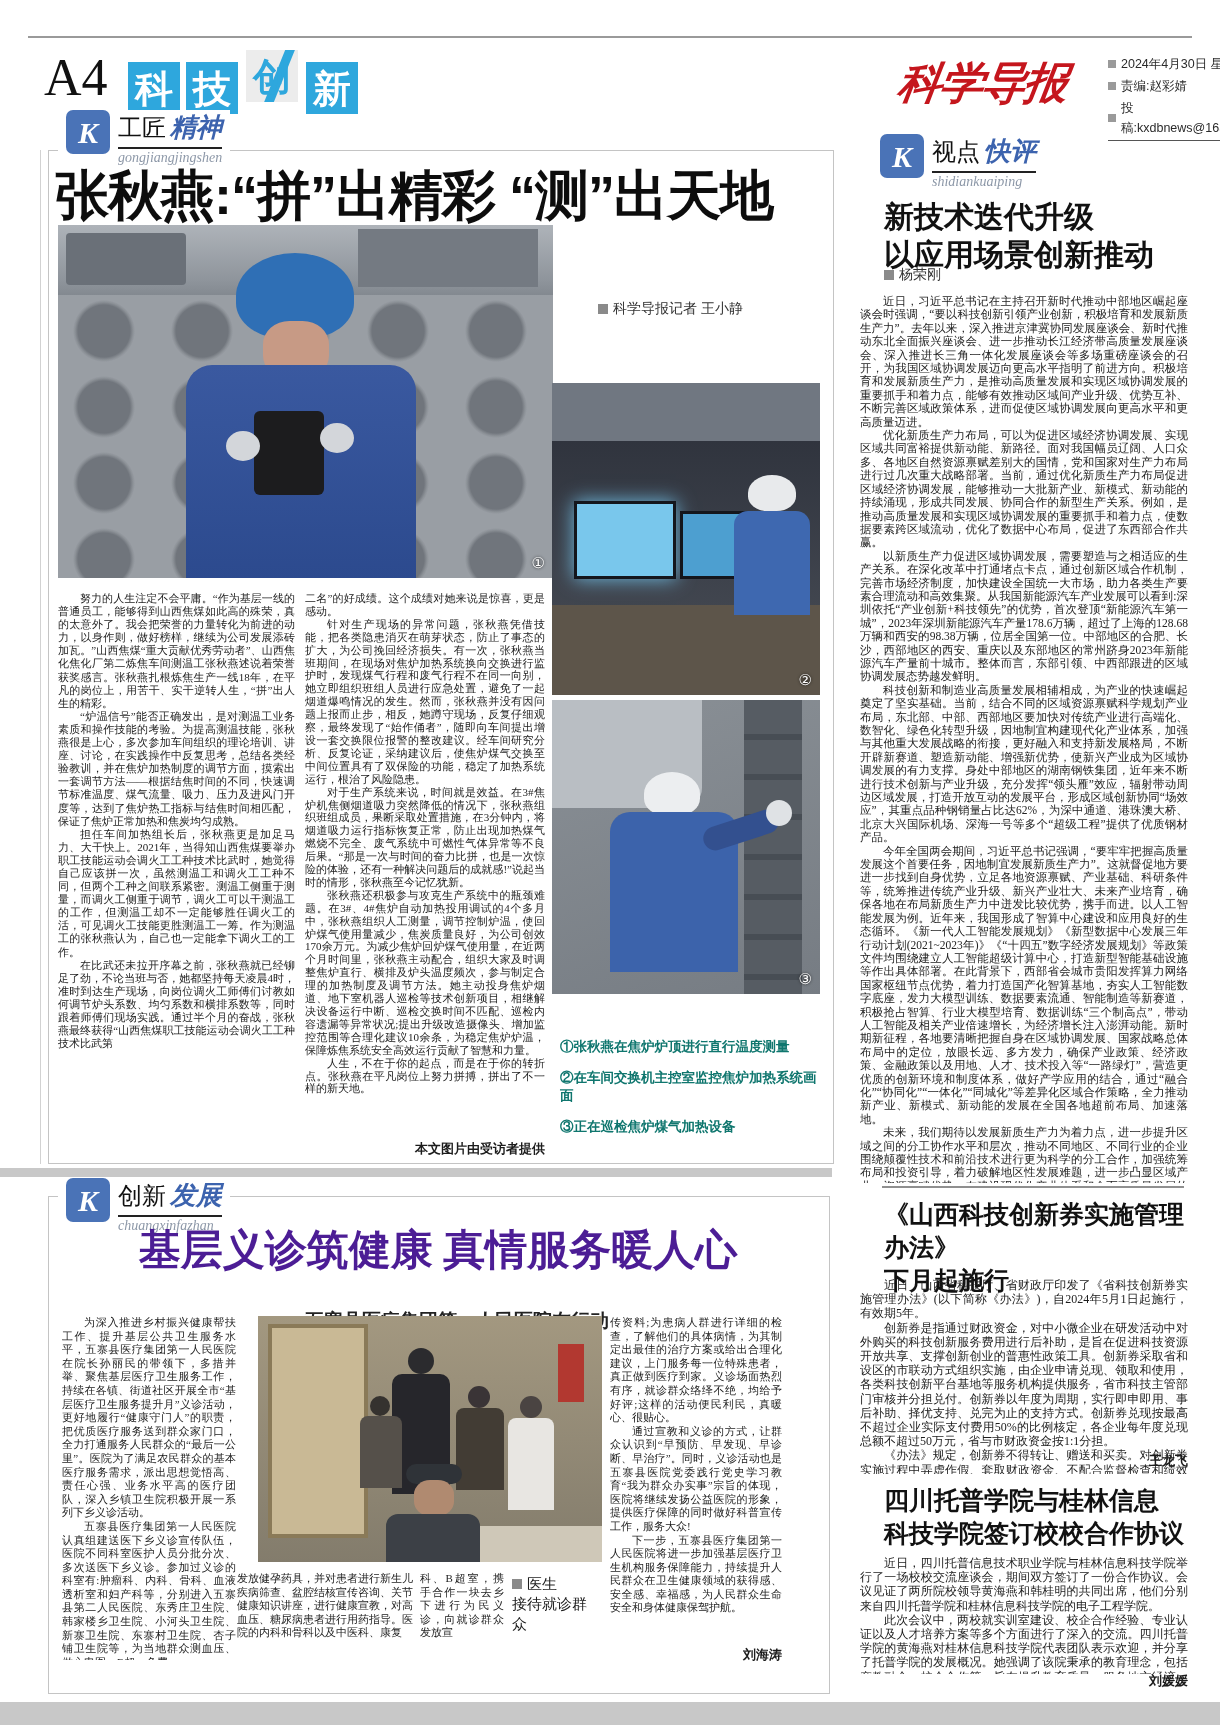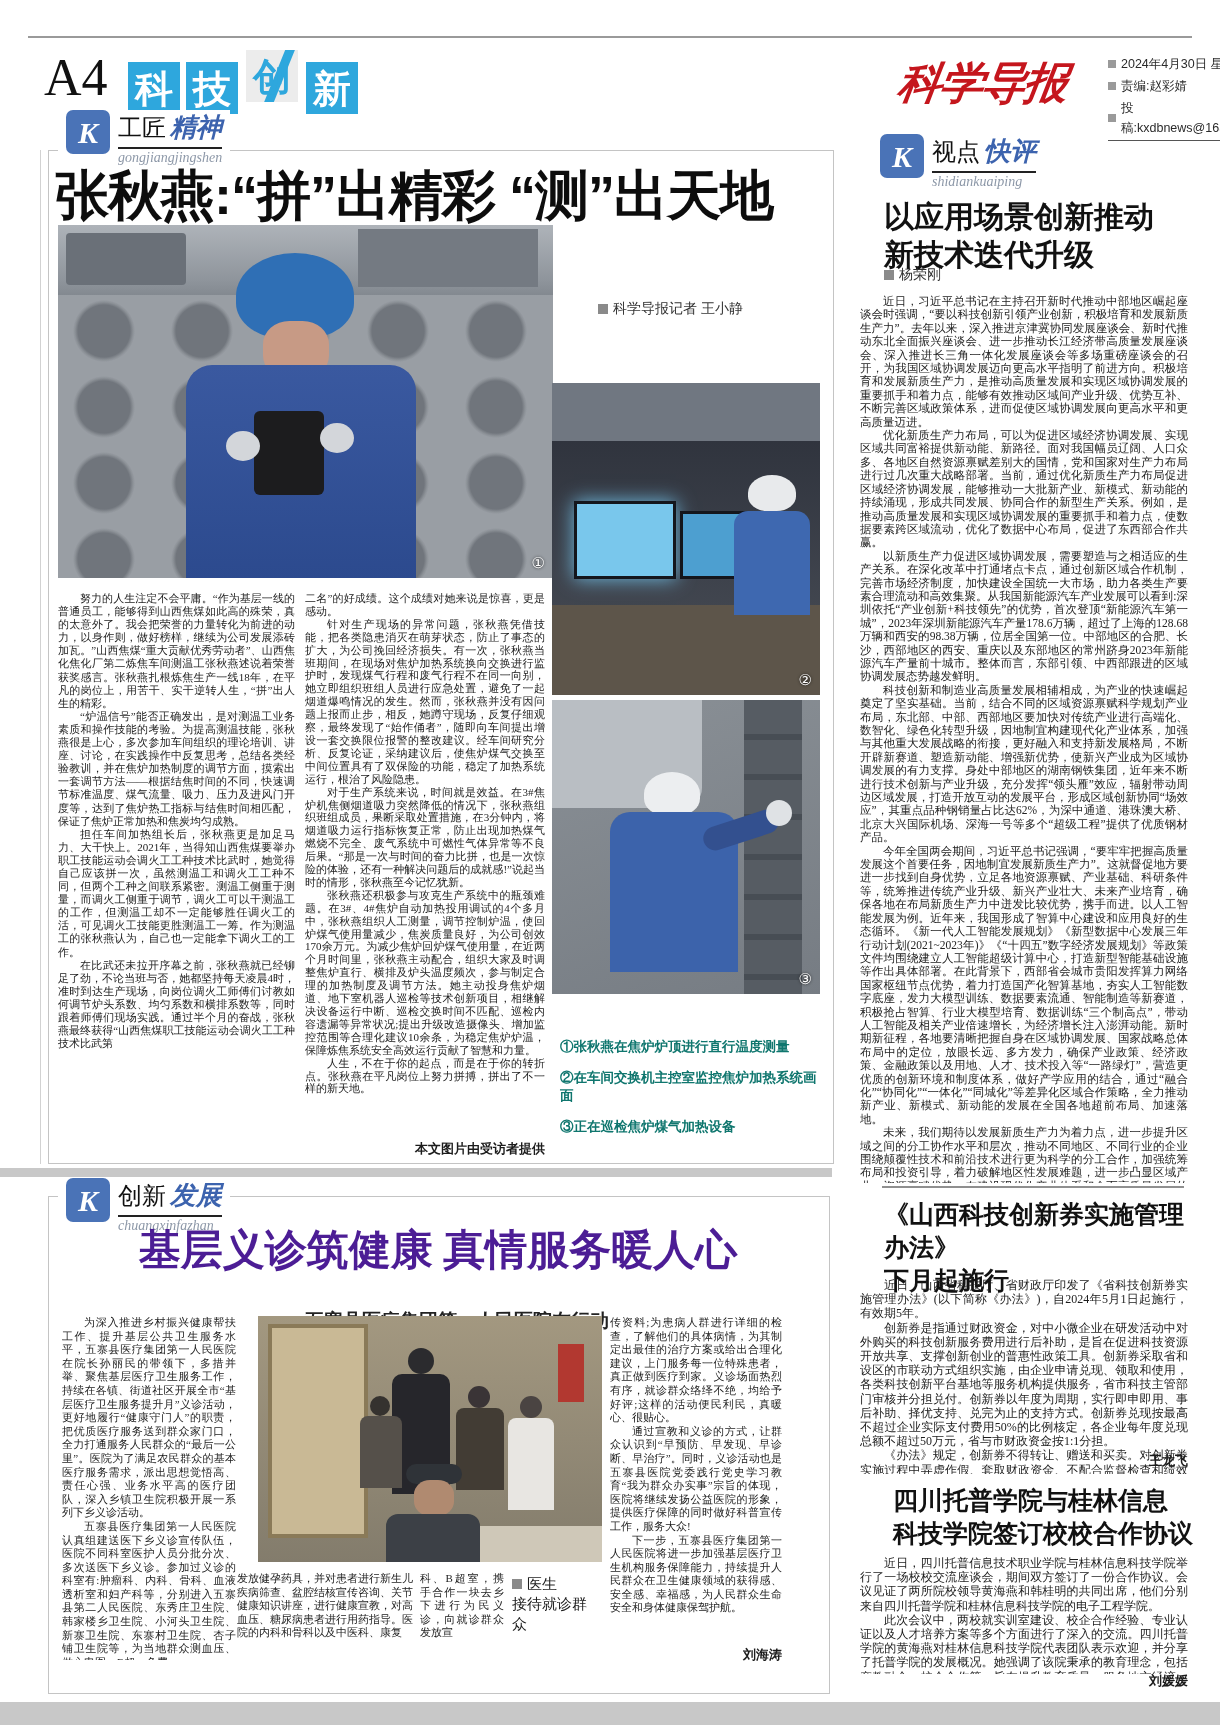--- a/index.html
+++ b/index.html
@@ -163,22 +163,22 @@
 
   <div class="abs ktag" style="left:880px;top:134px;">
     <div class="ksq">K</div>
     <div class="ktxt">
       <div class="ktitle"><span class="kb">视点</span><span class="kscript">快评</span></div>
       <div class="kpin">shidiankuaiping</div>
     </div>
   </div>
 
   <div class="abs h-comm" style="left:884px;top:198px;width:320px;">
+    <div>新技术迭代升级</div>
     <div>以应用场景创新推动</div>
-    <div>新技术迭代升级</div>
   </div>
   <div class="abs byline" style="left:884px;top:266px;">
     <span class="sq"></span>
       <span>杨荣刚</span>
   </div>
 
   <div class="abs kaicol" style="left:860px;top:295px;width:328px;height:888px;">
     <p>近日，习近平总书记在主持召开新时代推动中部地区崛起座谈会时强调，“要以科技创新引领产业创新，积极培育和发展新质生产力”。去年以来，深入推进京津冀协同发展座谈会、新时代推动东北全面振兴座谈会、进一步推动长江经济带高质量发展座谈会、深入推进长三角一体化发展座谈会等多场重磅座谈会的召开，为我国区域协调发展迈向更高水平指明了前进方向。积极培育和发展新质生产力，是推动高质量发展和实现区域协调发展的重要抓手和着力点，能够有效推动区域间产业升级、优势互补、不断完善区域政策体系，进而促使区域协调发展向更高水平和更高质量迈进。</p>
     <p>优化新质生产力布局，可以为促进区域经济协调发展、实现区域共同富裕提供新动能、新路径。面对我国幅员辽阔、人口众多、各地区自然资源禀赋差别大的国情，党和国家对生产力布局进行过几次重大战略部署。当前，通过优化新质生产力布局促进区域经济协调发展，能够推动一大批新产业、新模式、新动能的持续涌现，形成共同发展、协同合作的新型生产关系。例如，是推动高质量发展和实现区域协调发展的重要抓手和着力点，使数据要素跨区域流动，优化了数据中心布局，促进了东西部合作共赢。</p>
     <p>以新质生产力促进区域协调发展，需要塑造与之相适应的生产关系。在深化改革中打通堵点卡点，通过创新区域合作机制，完善市场经济制度，加快建设全国统一大市场，助力各类生产要素合理流动和高效集聚。从我国新能源汽车产业发展可以看到:深圳依托“产业创新+科技领先”的优势，首次登顶“新能源汽车第一城”，2023年深圳新能源汽车产量178.6万辆，超过了上海的128.68万辆和西安的98.38万辆，位居全国第一位。中部地区的合肥、长沙，西部地区的西安、重庆以及东部地区的常州跻身2023年新能源汽车产量前十城市。整体而言，东部引领、中西部跟进的区域协调发展态势越发鲜明。</p>
@@ -193,21 +193,21 @@
     <div>《山西科技创新券实施管理办法》</div>
     <div>下月起施行</div>
   </div>
   <div class="abs sidecol" style="left:860px;top:1278px;width:328px;height:196px;">
     <p>近日，山西省科技厅、省财政厅印发了《省科技创新券实施管理办法》(以下简称《办法》)，自2024年5月1日起施行，有效期5年。</p>
     <p>创新券是指通过财政资金，对中小微企业在研发活动中对外购买的科技创新服务费用进行后补助，是旨在促进科技资源开放共享、支撑创新创业的普惠性政策工具。创新券采取省和设区的市联动方式组织实施，由企业申请兑现、领取和使用，各类科技创新平台基地等服务机构提供服务，省市科技主管部门审核并分担兑付。创新券以年度为周期，实行即申即用、事后补助、择优支持、兑完为止的支持方式。创新券兑现按最高不超过企业实际支付费用50%的比例核定，各企业每年度兑现总额不超过50万元，省与市财政资金按1:1分担。</p>
     <p>《办法》规定，创新券不得转让、赠送和买卖。对创新券实施过程中弄虚作假、套取财政资金、不配合监督检查和绩效考评的企业和服务机构，追回已支持的财政资金，3年内不再给予创新券支持，并将相关单位和个人纳入诚信记录；情节严重的，依法追究法律责任。</p>
   </div>
   <div class="abs author" style="left:1088px;top:1452px;width:100px;">王龙飞</div>
 
-  <div class="abs h-side" style="left:884px;top:1484px;width:320px;margin-left:9px;">
+  <div class="abs h-side" style="left:884px;top:1484px;width:320px;">
     <div>四川托普学院与桂林信息</div>
     <div>科技学院签订校校合作协议</div>
   </div>
   <div class="abs sidecol" style="left:860px;top:1556px;width:328px;height:118px;">
     <p>近日，四川托普信息技术职业学院与桂林信息科技学院举行了一场校校交流座谈会，期间双方签订了一份合作协议。会议见证了两所院校领导黄海燕和韩桂明的共同出席，他们分别来自四川托普学院和桂林信息科技学院的电子工程学院。</p>
     <p>此次会议中，两校就实训室建设、校企合作经验、专业认证以及人才培养方案等多个方面进行了深入的交流。四川托普学院的黄海燕对桂林信息科技学院代表团队表示欢迎，并分享了托普学院的发展概况。她强调了该院秉承的教育理念，包括产教融合、校企合作等，旨在提升教育质量，服务地方经济，促进学校的高质量发展。</p>
   </div>
   <div class="abs author" style="left:1088px;top:1672px;width:100px;">刘媛媛</div>
 
   <div class="abs frame" style="left:48px;top:1196px;width:780px;height:496px;"></div>

